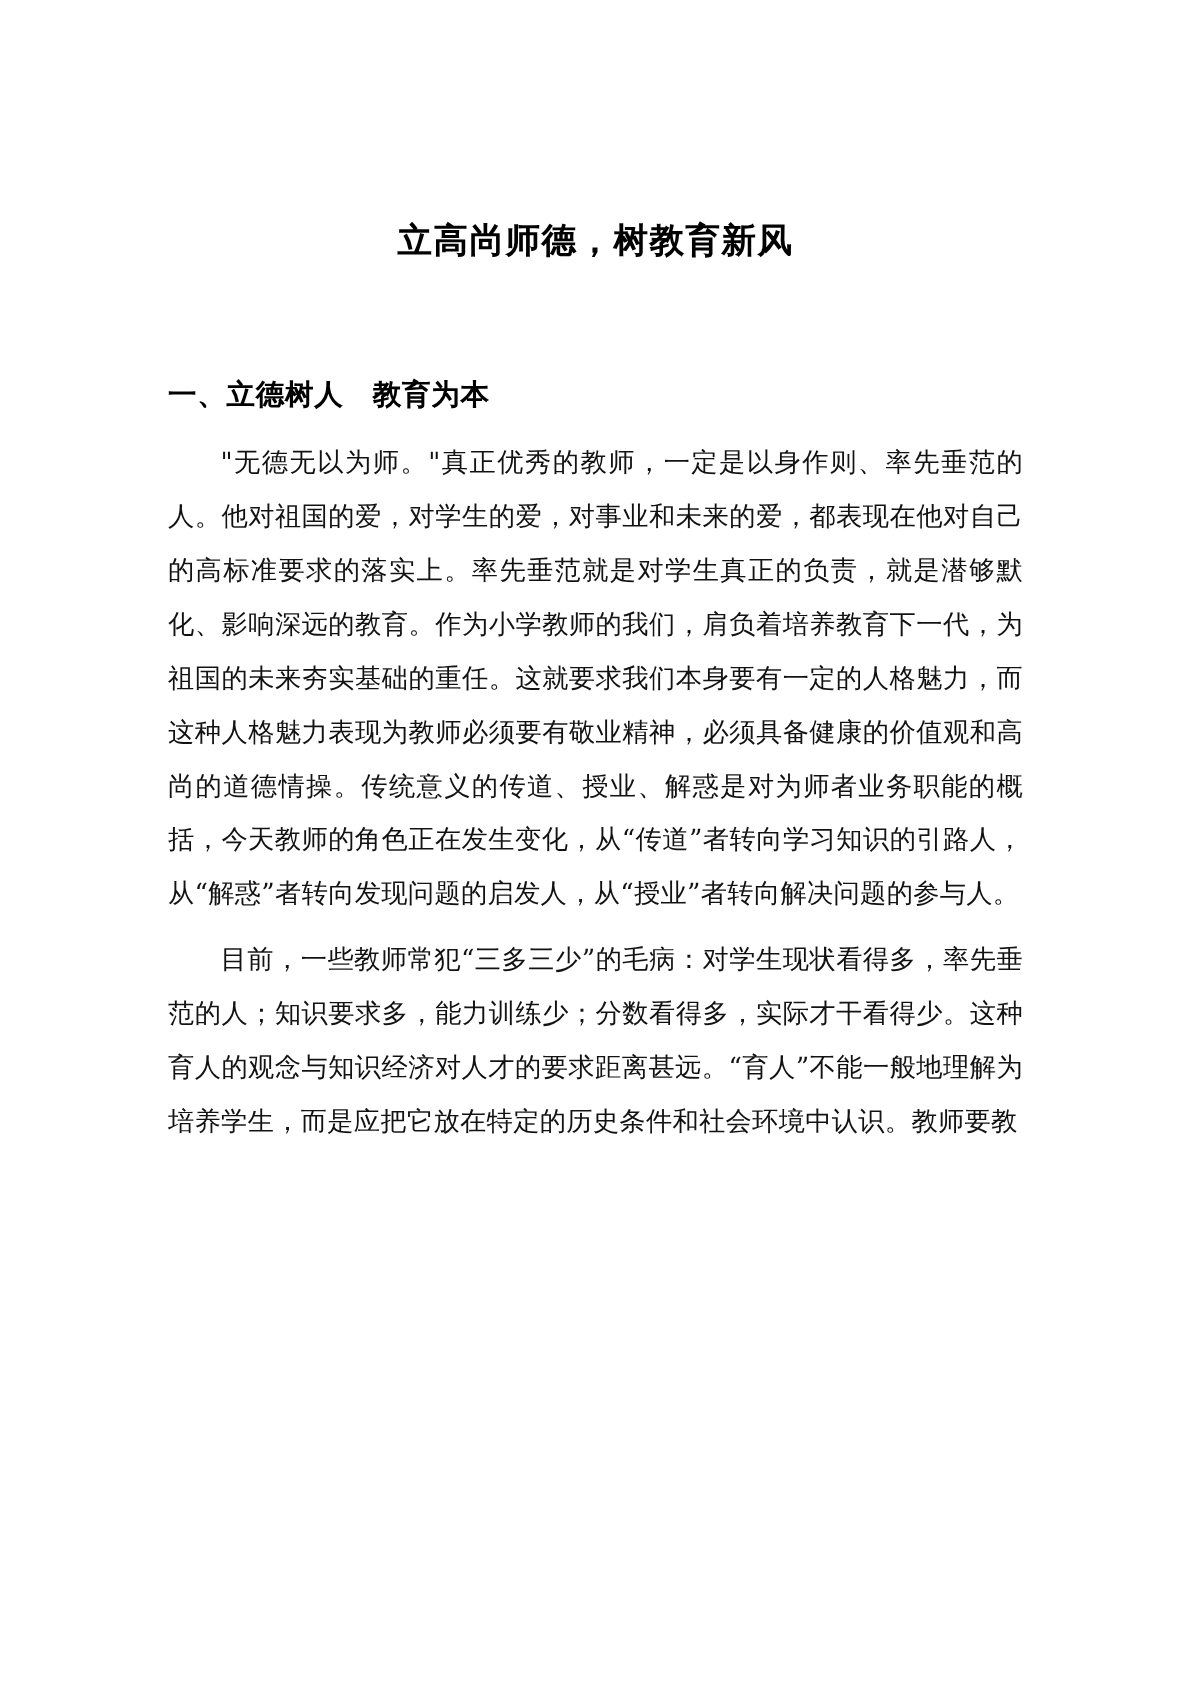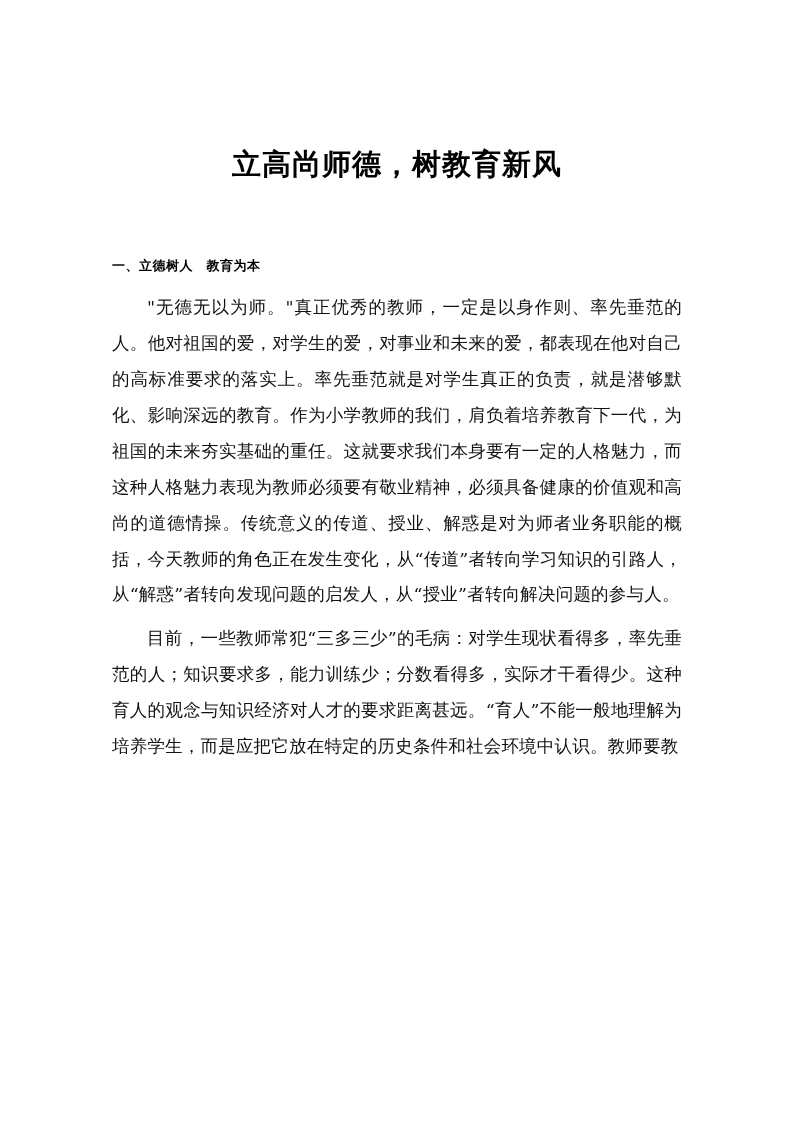--- a/index.html
+++ b/index.html
@@ -24,32 +24,32 @@
   }
   .content {
     position: absolute;
     left: 112px;
     top: 0;
     width: 570px;
   }
   .doc-title {
     margin: 0;
     padding-top: 146px;
-    font-size: 29px;
+    font-size: 23px;
     font-weight: bold;
     text-align: center;
     letter-spacing: 1px;
     line-height: 1.3;
     font-family: "DejaVu Serif", "Liberation Serif", serif;
     color: #000000;
   }
   .section-heading {
     margin: 0;
     padding-top: 72px;
-    font-size: 13px;
+    font-size: 19px;
     font-weight: bold;
     line-height: 1.6;
     letter-spacing: 0.5px;
     color: #000000;
   }
   .para {
     margin: 0;
     padding-top: 14px;
     font-size: 17.5px;
     line-height: 2.05;

